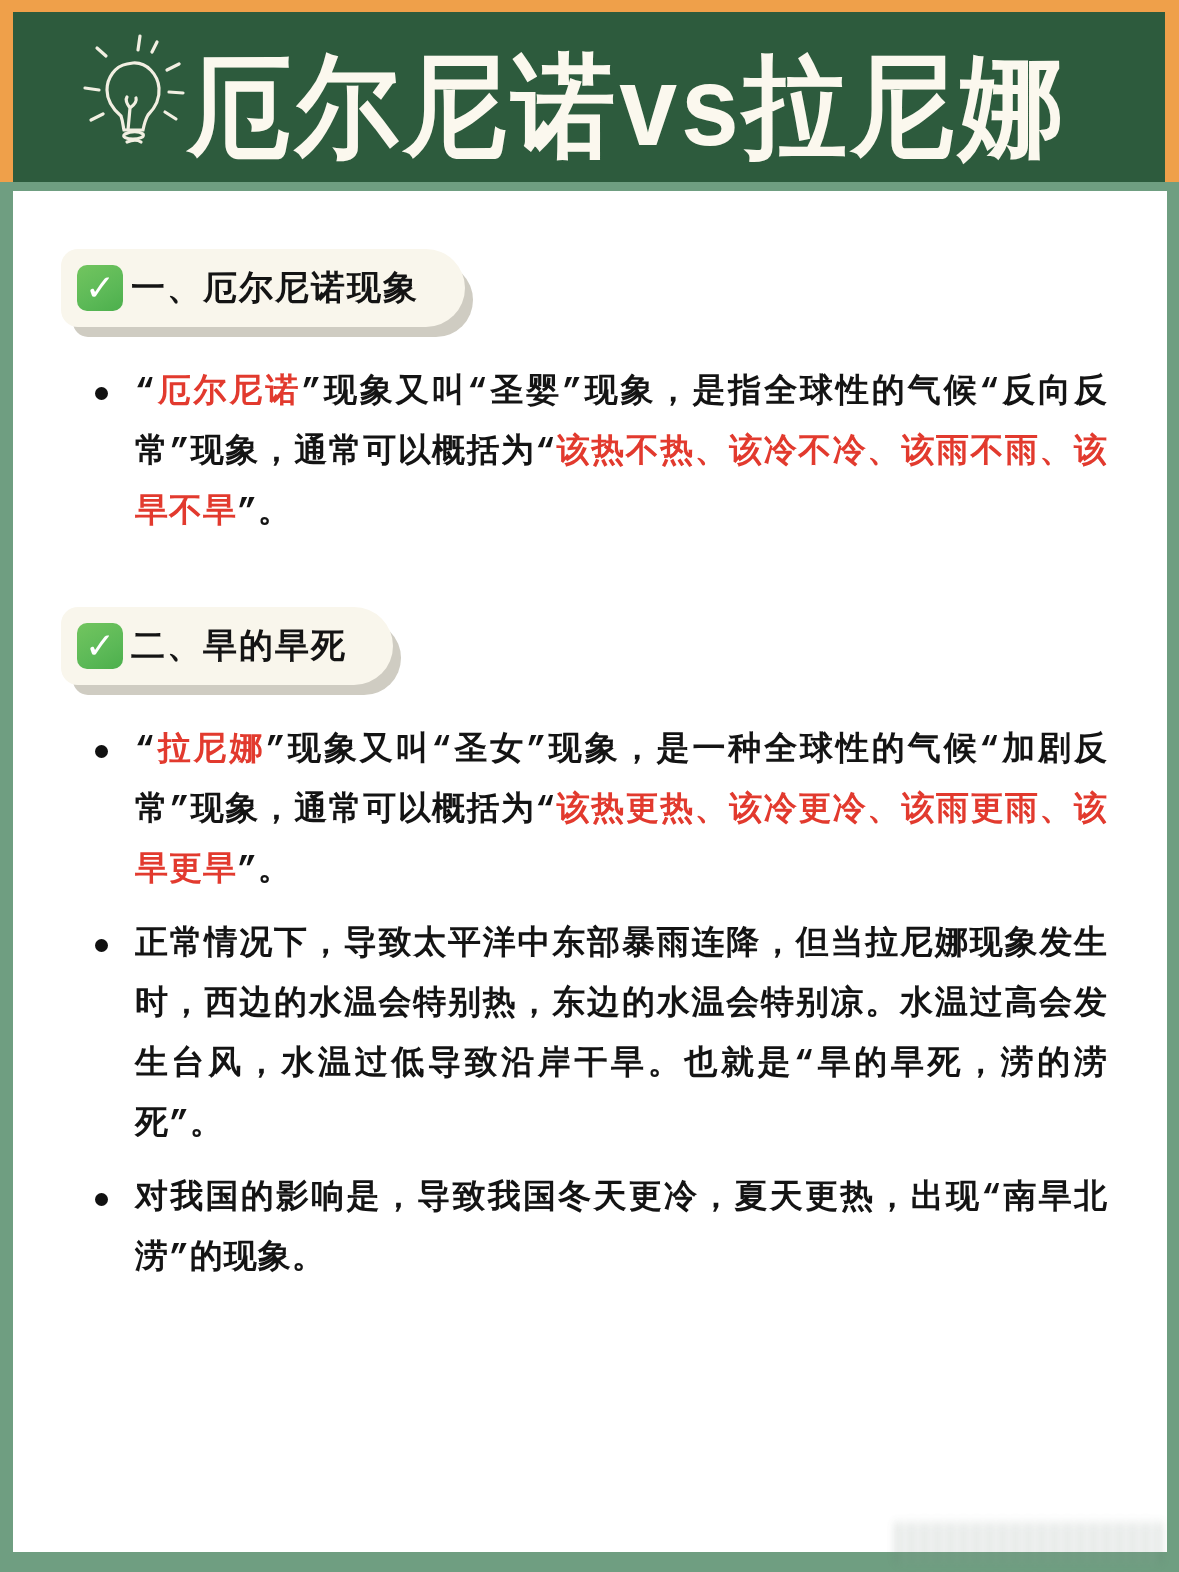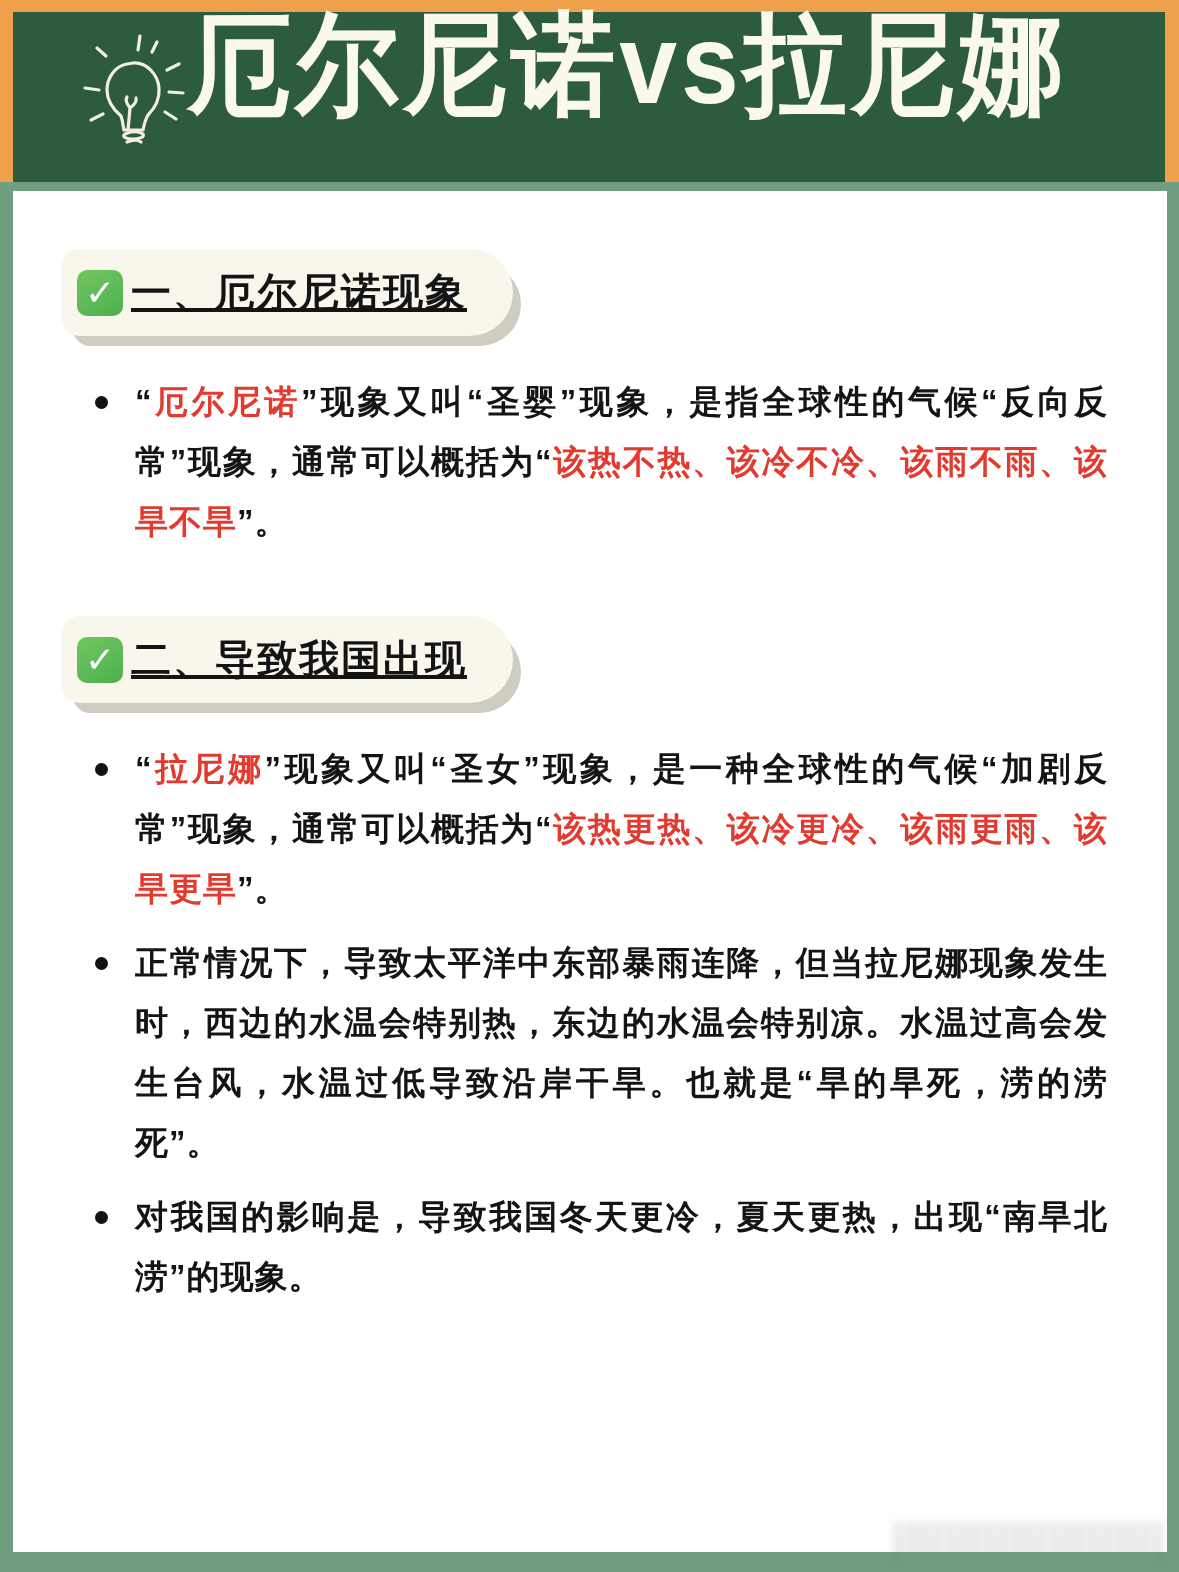--- a/index.html
+++ b/index.html
@@ -15,21 +15,21 @@
     --titleCream:#fbf8ee;
   }
   html,body{margin:0;padding:0;}
   body{font-family:"Liberation Sans","DejaVu Sans",sans-serif;}
   .page{position:relative;width:1179px;height:1572px;background:var(--frameOrange);overflow:hidden;}
 
   
   .header-band{
     position:absolute;top:12px;left:13px;right:14px;height:187px;
     background:var(--headerGreen);
-    display:flex;align-items:flex-start;justify-content:center;padding-left:6px;
+    display:flex;align-items:center;justify-content:center;padding-left:6px;
   }
   .bulb{position:absolute;left:62px;top:18px;width:130px;height:126px;}
   .page-title{
     color:var(--titleCream);
     font-size:104px;font-weight:900;letter-spacing:4px;
     line-height:1;margin-left:70px;
     transform:scaleY(1.08);
     white-space:nowrap;
   }
 
@@ -50,34 +50,35 @@
     padding:16px 46px 16px 16px;
     box-shadow:10px 12px 0 -2px var(--pillShadow);
   }
   .check-icon{
     width:46px;height:46px;border-radius:10px;
     background:linear-gradient(150deg,#72c55f 0%,var(--checkGreen) 60%,#4caf4c 100%);
     color:#ffffff;font-size:36px;font-weight:900;line-height:46px;text-align:center;
     flex:0 0 auto;
   }
   .pill-label{
-    font-size:40px;font-weight:900;color:var(--textBlack);letter-spacing:2px;white-space:nowrap;text-decoration:underline;
+    font-size:34px;font-weight:900;color:var(--textBlack);letter-spacing:2px;white-space:nowrap;
   }
   .pill-2{margin-top:50px;}
 
   
   ul.bullets{
     list-style:none;margin:36px 0 0 0;padding:0 4px 0 74px;
   }
   ul.bullets li{
     position:relative;
     font-size:33px;font-weight:800;color:var(--textBlack);
     line-height:60px;letter-spacing:1px;
     margin-bottom:14px;
     text-align:justify;
+    font-family:Liberation Mono, monospace;
   }
   ul.bullets li::before{
     content:"";position:absolute;left:-40px;top:24px;
     width:13px;height:13px;border-radius:50%;background:#111;
   }
   .run-red{color:var(--accentRed);}
   .run-black{color:var(--textBlack);}
 
   
   .watermark{
@@ -126,21 +127,21 @@
             <span class="pill-label">一、厄尔尼诺现象</span>
           </div>
           <ul class="bullets">
             <li><span class="run-black">“</span><span class="run-red">厄尔尼诺</span><span class="run-black">”现象又叫“圣婴”现象，是指全球性的气候“反向反常”现象，通常可以概括为“</span><span class="run-red">该热不热、该冷不冷、该雨不雨、该旱不旱</span><span class="run-black">”。</span></li>
           </ul>
         </div>
 
         <div class="section">
           <div class="pill pill-2">
             <span class="check-icon">✓</span>
-            <span class="pill-label">二、导致我国出现</span>
+            <span class="pill-label">二、旱的旱死</span>
           </div>
           <ul class="bullets">
             <li><span class="run-black">“</span><span class="run-red">拉尼娜</span><span class="run-black">”现象又叫“圣女”现象，是一种全球性的气候“加剧反常”现象，通常可以概括为“</span><span class="run-red">该热更热、该冷更冷、该雨更雨、该旱更旱</span><span class="run-black">”。</span></li>
             <li><span class="run-black">正常情况下，导致太平洋中东部暴雨连降，但当拉尼娜现象发生时，西边的水温会特别热，东边的水温会特别凉。水温过高会发生台风，水温过低导致沿岸干旱。也就是“旱的旱死，涝的涝死”。</span></li>
             <li><span class="run-black">对我国的影响是，导致我国冬天更冷，夏天更热，出现“南旱北涝”的现象。</span></li>
           </ul>
         </div>
 
       </div>
     </div>

